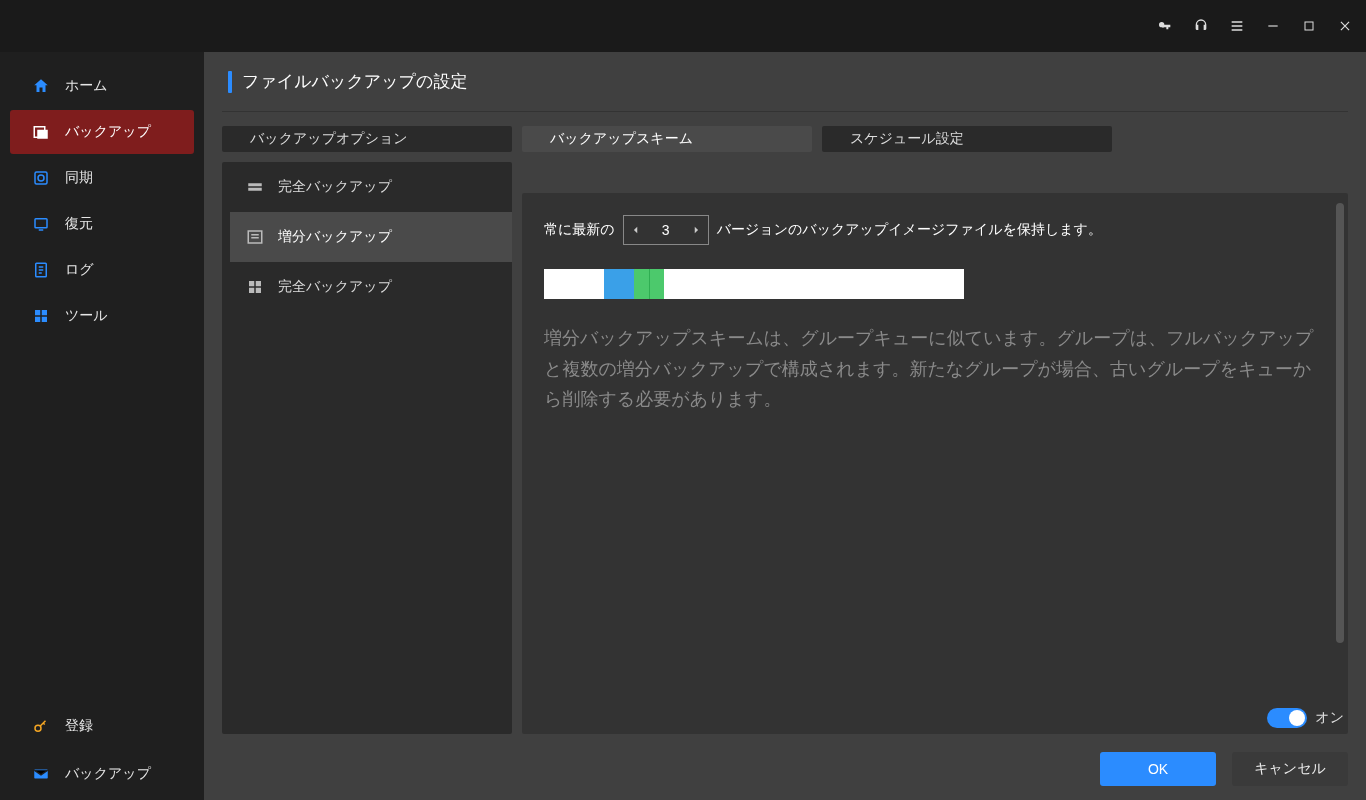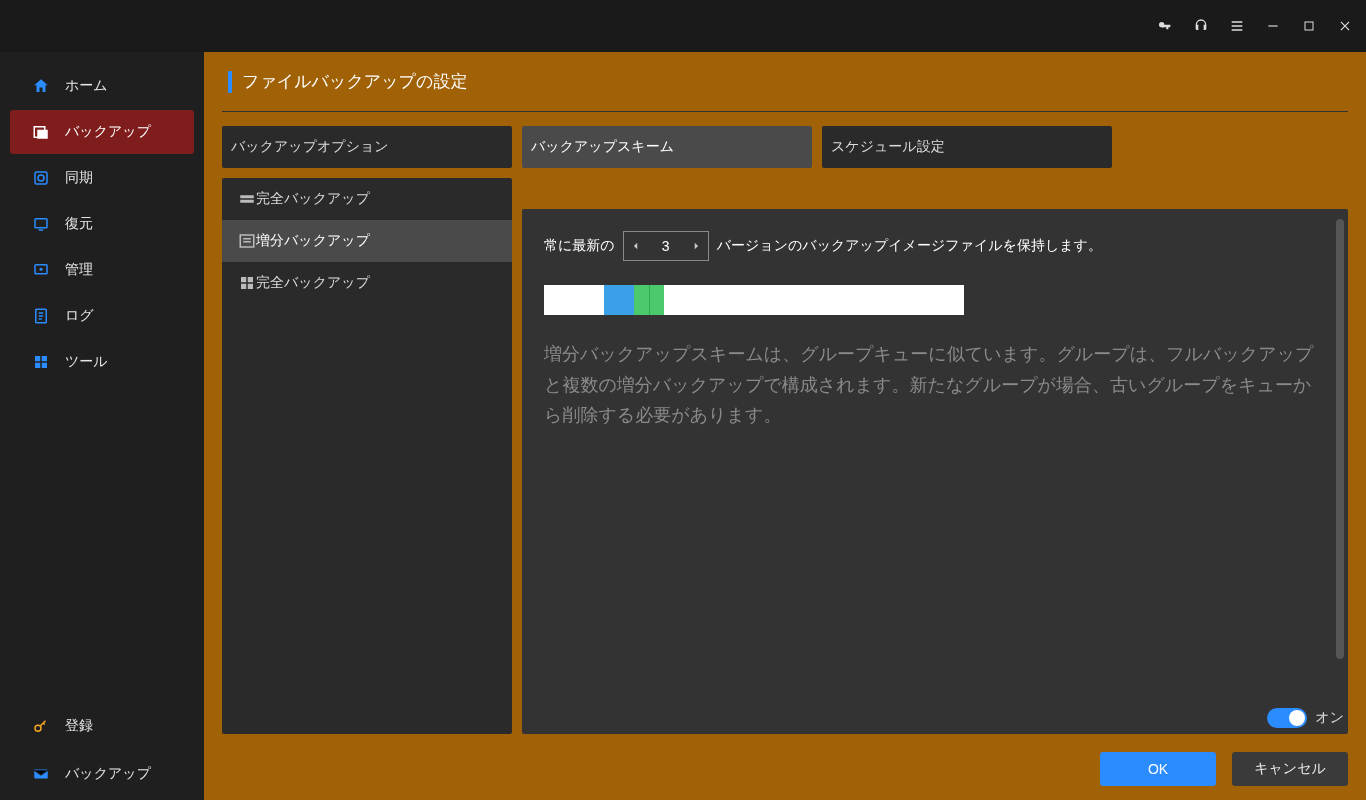--- a/index.html
+++ b/index.html
@@ -44,52 +44,53 @@
 }
 .side-item.active { background: #7f1d1d; color: #fff; }
 .side-ico { width: 18px; height: 18px; display:flex; align-items:center; justify-content:center; color:#2b8cff; }
 .side-item.active .side-ico { color: #fff; }
 .sidebar .grow { flex: 1; }
 .side-bottom .side-item { margin-bottom: 4px; }
 .reg-ico { color:#f5a623; }
 
 .main {
   flex: 1;
-  background: #a16207;
+  background: #404040;
   padding: 18px 18px 14px 18px;
   display: flex; flex-direction: column;
   position: relative;
 }
 .page-title-row { display: flex; align-items: center; gap: 10px; margin-bottom: 14px; padding-left: 6px;}
 .page-title-bar { width: 4px; height: 22px; background: #2b8cff; border-radius: 1px; }
 .page-title { font-size: 17px; color: #fff; }
 .title-underline { height:1px; background:#333; margin: 4px 0 14px 0; }
 
 .tabs { display: flex; gap: 10px; margin-bottom: 10px; }
 .tab {
-  flex: 0 0 290px; height: 42px;
+  flex: 0 0 290px; height: 26px;
   background: #2a2a2a;
   display: flex; align-items: center;
-  padding: 0 9px;
+  padding: 0 28px;
   border-radius: 2px;
   cursor: pointer;
   color: #ddd;
 }
 .tab.active { background: #4a4a4a; color: #fff; }
 
 .panel-row { display:flex; gap:10px; flex:1; min-height:0; }
 .left-panel {
   width: 290px;
   background: #2a2a2a;
   border-radius: 2px;
 }
 .lp-item {
-  height: 42px; display:flex; align-items:center;
-  padding: 0 16px; cursor:pointer;
+  height: 50px; display:flex; align-items:center;
+  padding: 0 16px; gap: 14px; cursor:pointer;
   color:#ddd;
+  margin-left:8px;
 }
 .lp-item.active { background: #4a4a4a; color:#fff; }
 .lp-ico { width:18px; height:18px; display:flex; align-items:center; justify-content:center; color:#bbb; }
 
 .right-panel {
   flex:1;
   background: #333333;
   border-radius: 2px;
   padding: 22px 22px;
   position:relative;
@@ -199,29 +200,20 @@
       <span>同期</span>
     </div>
     <div class="side-item">
       <span class="side-ico">
           <svg width="18" height="18" viewBox="0 0 24 24">
             <rect x="4" y="5" width="16" height="12" rx="1" fill="none" stroke="currentColor" stroke-width="2"></rect>
             <path stroke="currentColor" stroke-width="2" d="M9 20h6"></path>
           </svg>
         </span>
       <span>復元</span>
-    </div>
-    <div class="side-item">
-      <span class="side-ico">
-          <svg width="18" height="18" viewBox="0 0 24 24">
-            <rect x="4" y="5" width="16" height="12" rx="1" fill="none" stroke="currentColor" stroke-width="2"></rect>
-            <circle cx="12" cy="11" r="2" fill="currentColor"></circle>
-          </svg>
-        </span>
-      <span>管理</span>
     </div>
     <div class="side-item">
       <span class="side-ico">
           <svg width="18" height="18" viewBox="0 0 24 24">
             <rect x="5" y="3" width="14" height="18" rx="1" fill="none" stroke="currentColor" stroke-width="2"></rect>
             <path stroke="currentColor" stroke-width="2" d="M9 8h6M9 12h6M9 16h4"></path>
           </svg>
         </span>
       <span>ログ</span>
     </div>

